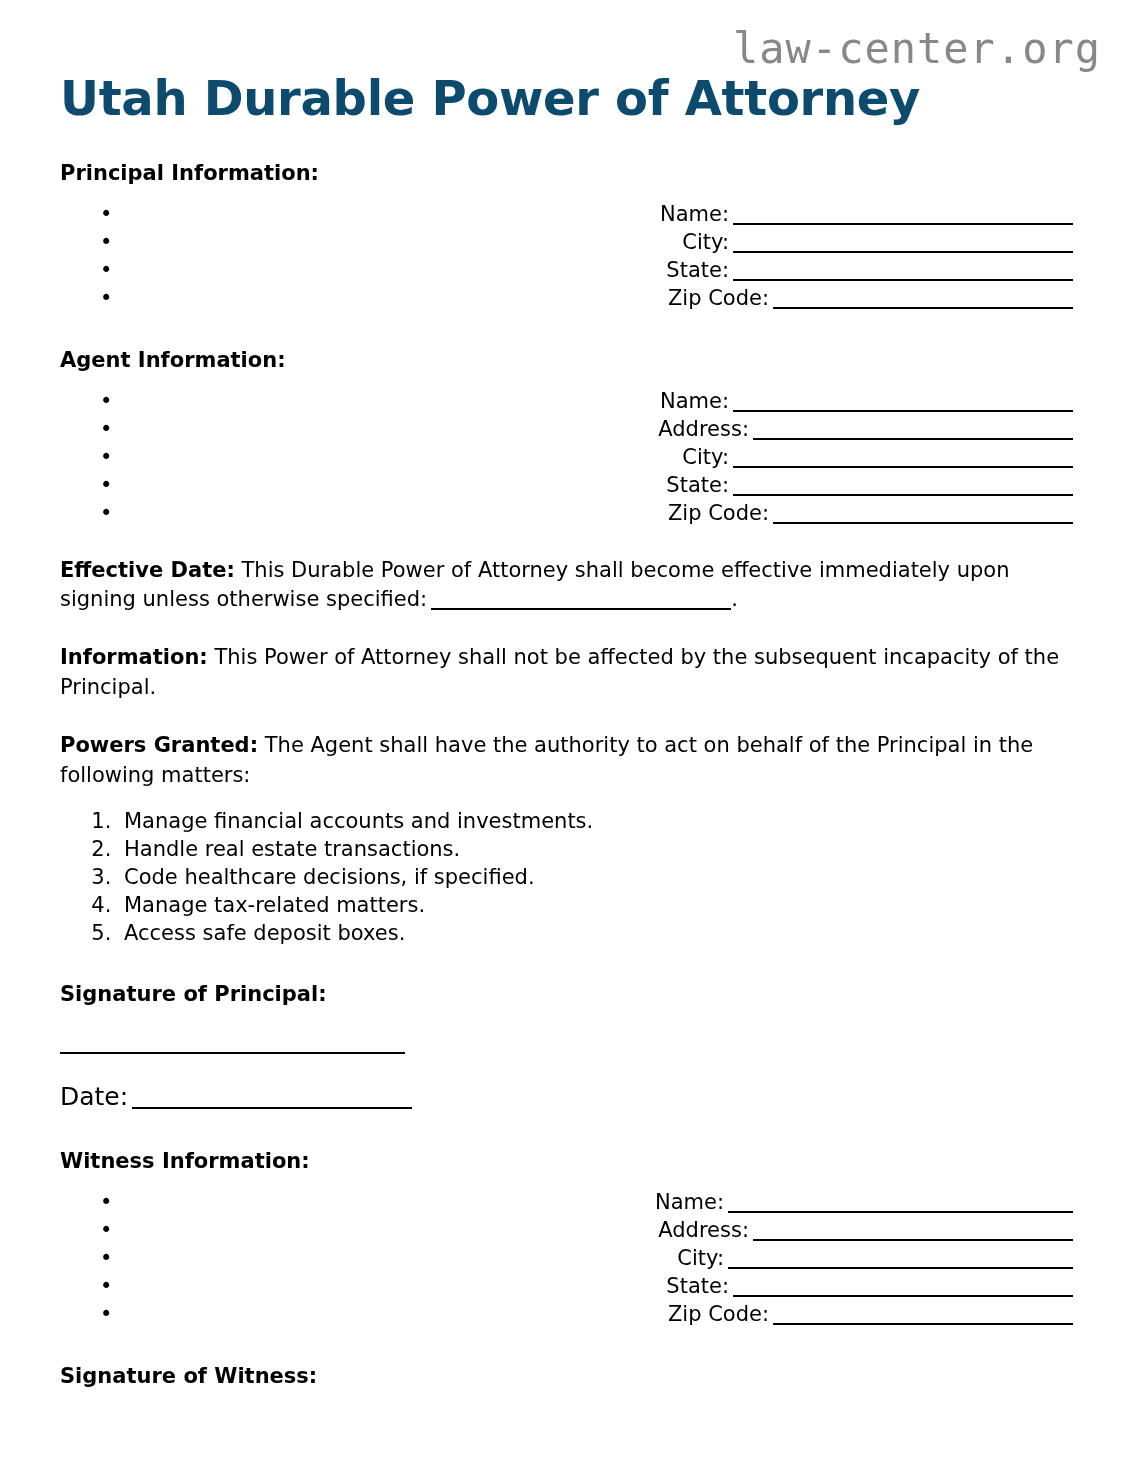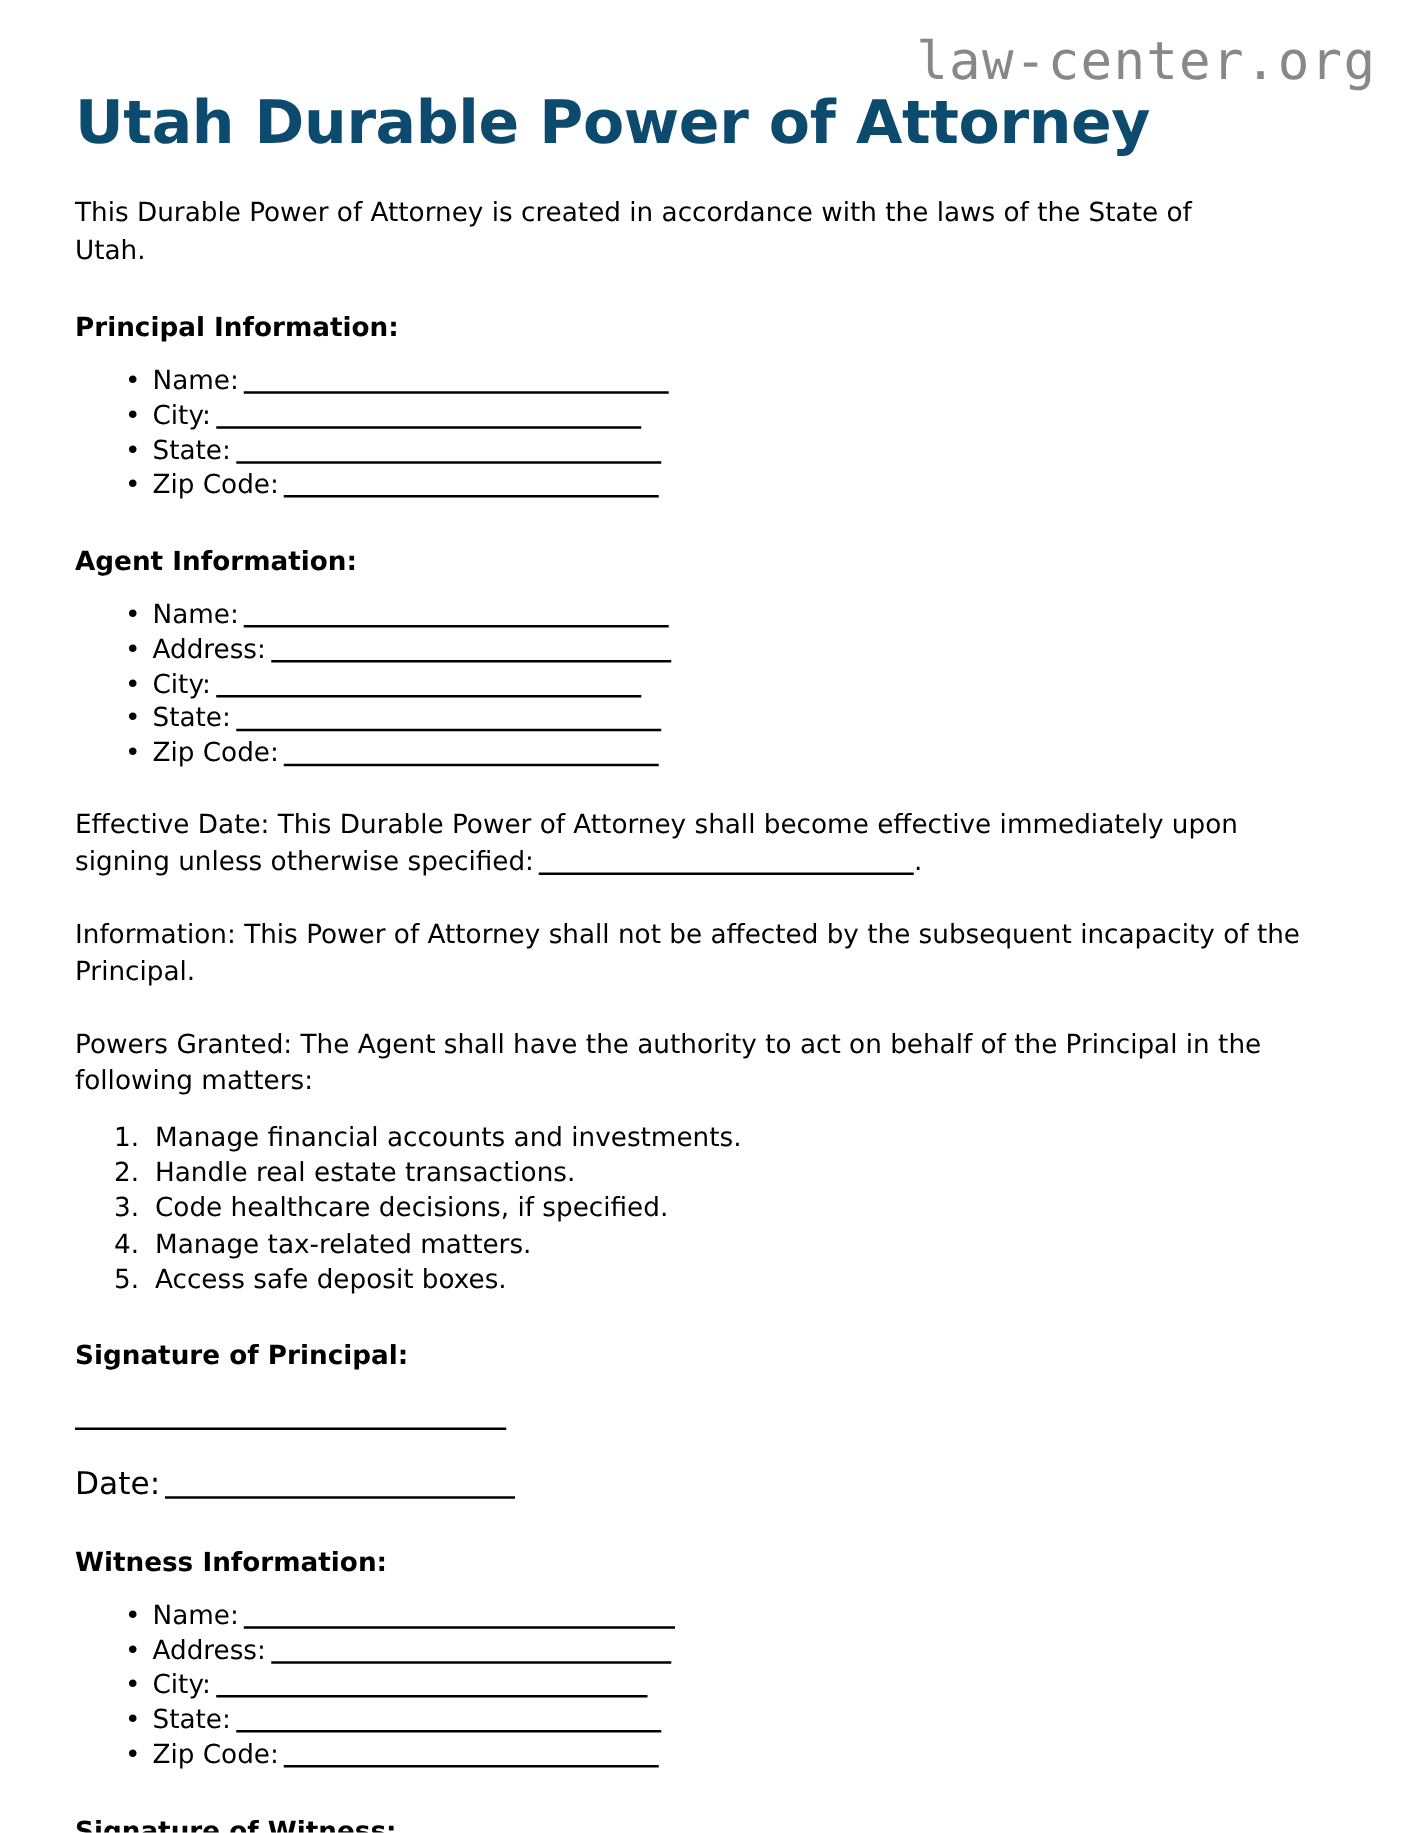--- a/index.html
+++ b/index.html
@@ -51,20 +51,21 @@
   h2.section {
     margin: 34px 0 0 0;
     font-size: 21px;
     font-weight: bold;
     line-height: 1.3;
   }
   ul.fields {
     list-style: none;
     margin: 14px 0 0 0;
     padding: 0 0 0 34px;
+    text-align: right;
   }
   ul.fields li {
     position: relative;
     font-size: 21px;
     line-height: 1.33;
     padding-left: 28px;
     white-space: nowrap;
   }
   ul.fields li::before {
     content: "\2022";
@@ -79,21 +80,21 @@
     border-bottom: 2px solid #000;
     vertical-align: -4px;
     margin-left: 4px;
   }
   p.para {
     margin: 28px 0 0 0;
     font-size: 21px;
     line-height: 1.42;
     max-width: 1010px;
   }
-  p.para b { font-weight: normal; }
+  p.para b { font-weight: bold; }
   ol.powers {
     margin: 16px 0 0 0;
     padding: 0 0 0 58px;
     list-style: decimal;
   }
   ol.powers li {
     font-size: 21px;
     line-height: 1.34;
     padding-left: 6px;
   }
@@ -112,21 +113,20 @@
 </style>
 </head>
 <body>
 
 <div class="page">
 
   <div class="watermark">law-center.org</div>
 
   <h1 class="doc-title">Utah Durable Power of Attorney</h1>
 
-  <p class="intro">This Durable Power of Attorney is created in accordance with the laws of the State of Utah.</p>
 
   <h2 class="section">Principal Information:</h2>
   <ul class="fields">
     <li><span>Name:</span><span class="blank" style="width:340px"></span></li>
     <li><span>City:</span><span class="blank" style="width:340px"></span></li>
     <li><span>State:</span><span class="blank" style="width:340px"></span></li>
     <li><span>Zip Code:</span><span class="blank" style="width:300px"></span></li>
   </ul>
 
   <h2 class="section">Agent Information:</h2>

